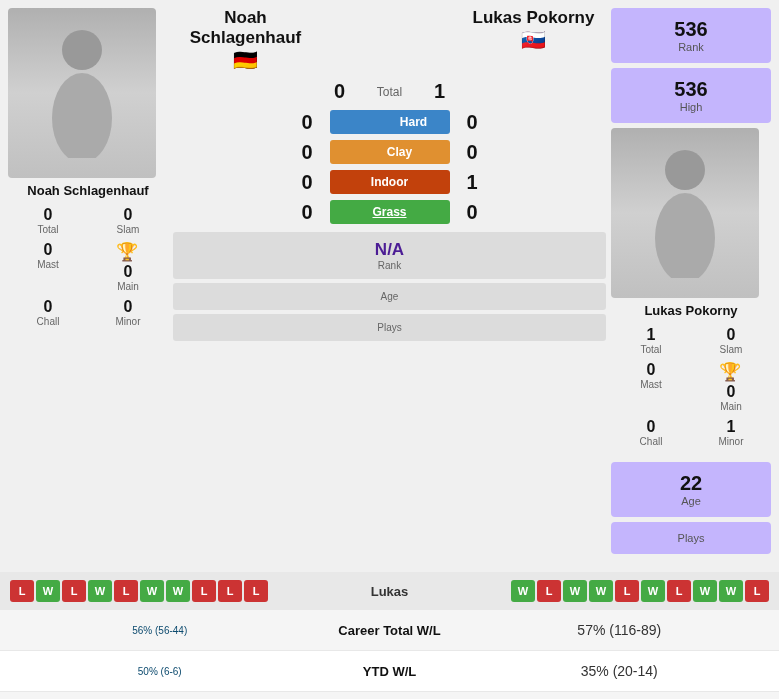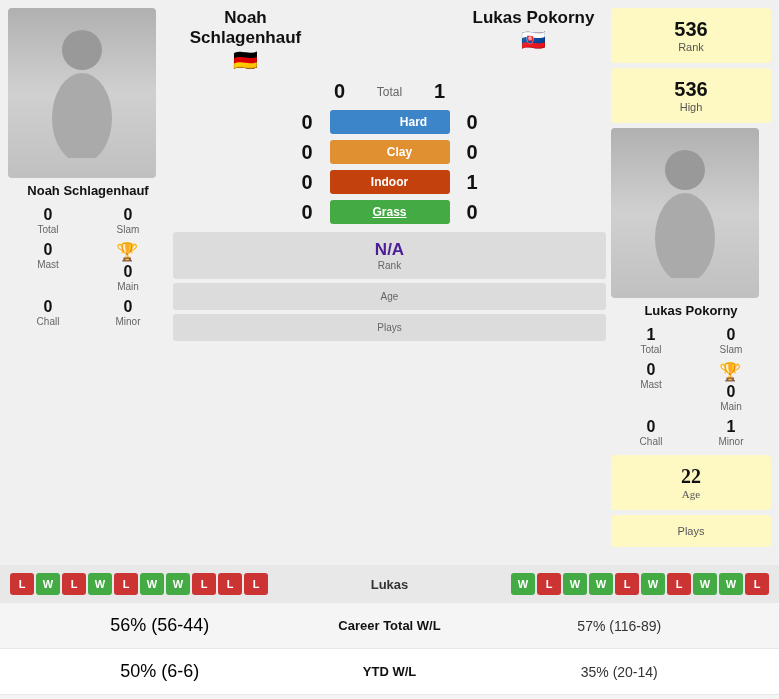--- a/index.html
+++ b/index.html
@@ -145,21 +145,21 @@
       color: #4c1d95;
     }
 
     .mid-il {
       font-size: 10px;
       color: #666;
     }
 
     
     .right-info-box {
-      background: #fef9c3;
+      background: #c4b5fd;
       border-radius: 4px;
       text-align: center;
       padding: 10px;
       margin-bottom: 5px;
     }
 
     .r-iv {
       font-size: 20px;
       font-weight: bold;
       color: #111;
@@ -227,22 +227,22 @@
       border-bottom: 1px solid #e8e8e8;
     }
 
     .stats-row:nth-child(odd) {
       background: #f5f5f5;
     }
 
     .sr-left {
       flex: 1;
       text-align: center;
-      font-size: 18px;
-      color: #000000;
+      font-size: 10px;
+      color: #0c4a6e;
     }
 
     .sr-center {
       width: 160px;
       text-align: center;
       font-size: 13px;
       font-weight: bold;
       color: #111;
     }
 
@@ -400,21 +400,21 @@
         <div class="s-cell">
           <div class="s-val">0</div>
           <div class="s-lab">Chall</div>
         </div>
         <div class="s-cell">
           <div class="s-val">1</div>
           <div class="s-lab">Minor</div>
         </div>
       </div>
 
-      <div class="right-info-box" style="margin-top:5px;font-family:Liberation Serif, serif;">
+      <div class="right-info-box" style="margin-top:12px;">
         <div class="r-iv">22</div>
         <div class="r-il">Age</div>
       </div>
       <div class="right-info-box">
         <div class="r-il">Plays</div>
       </div>
 
     </div>
   </div>
 

